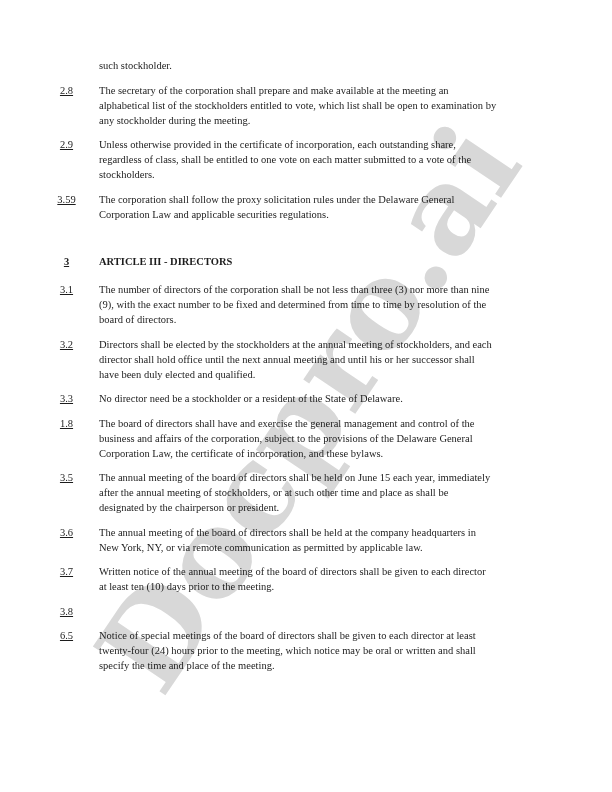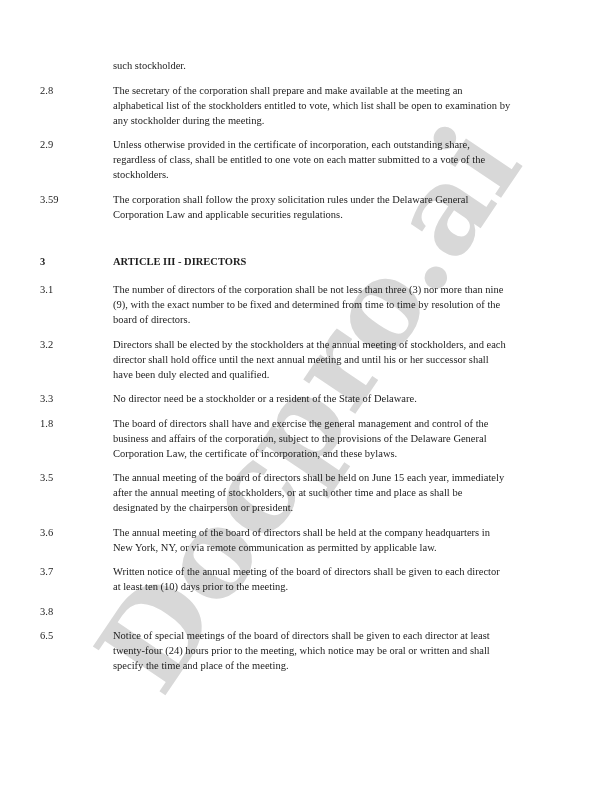--- a/index.html
+++ b/index.html
@@ -34,24 +34,25 @@
   .item {
     display: flex;
     align-items: flex-start;
     margin-bottom: 9.5px;
     font-size: 10.5px;
     line-height: 15px;
   }
   .num {
     width: 53px;
     flex: none;
-    text-align: left;
+    text-align: center;
+    text-decoration: underline;
   }
   .txt {
-    margin-left: 20px;
+    margin-left: 6px;
     white-space: pre;
   }
   .heading {
     font-weight: bold;
     padding-top: 23px;
     margin-bottom: 13px;
   }
 </style>
 </head>
 <body>

